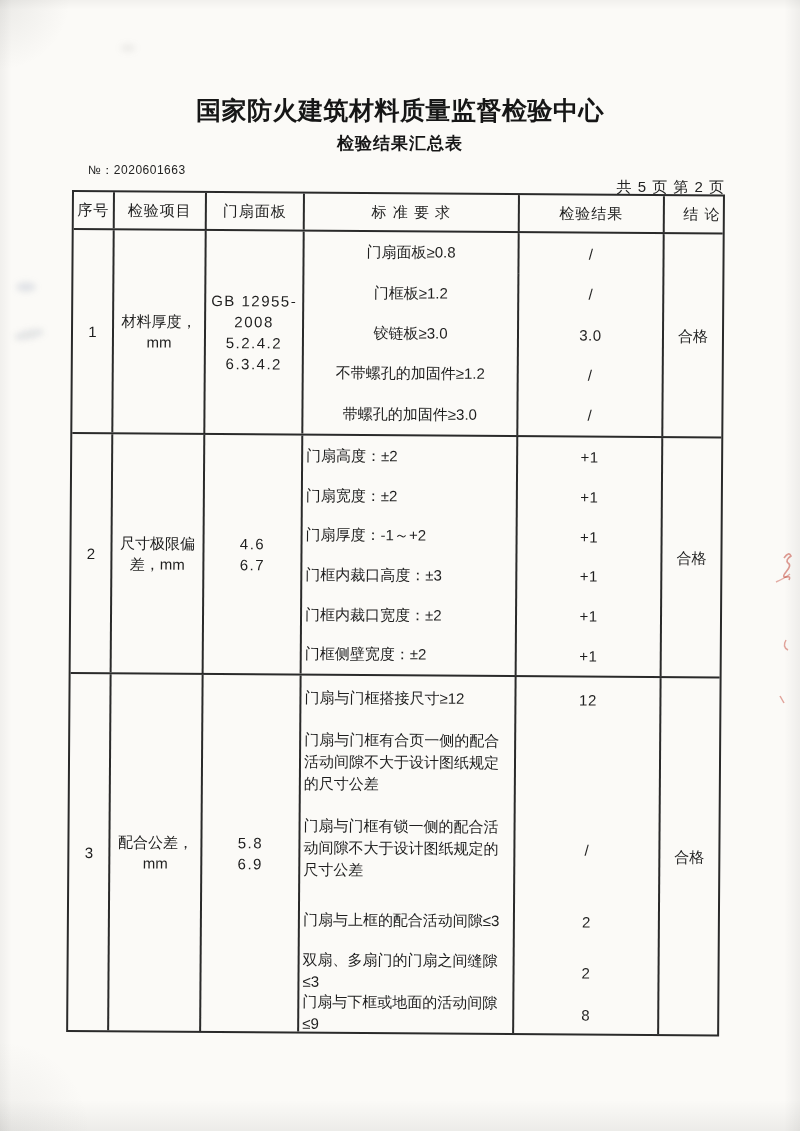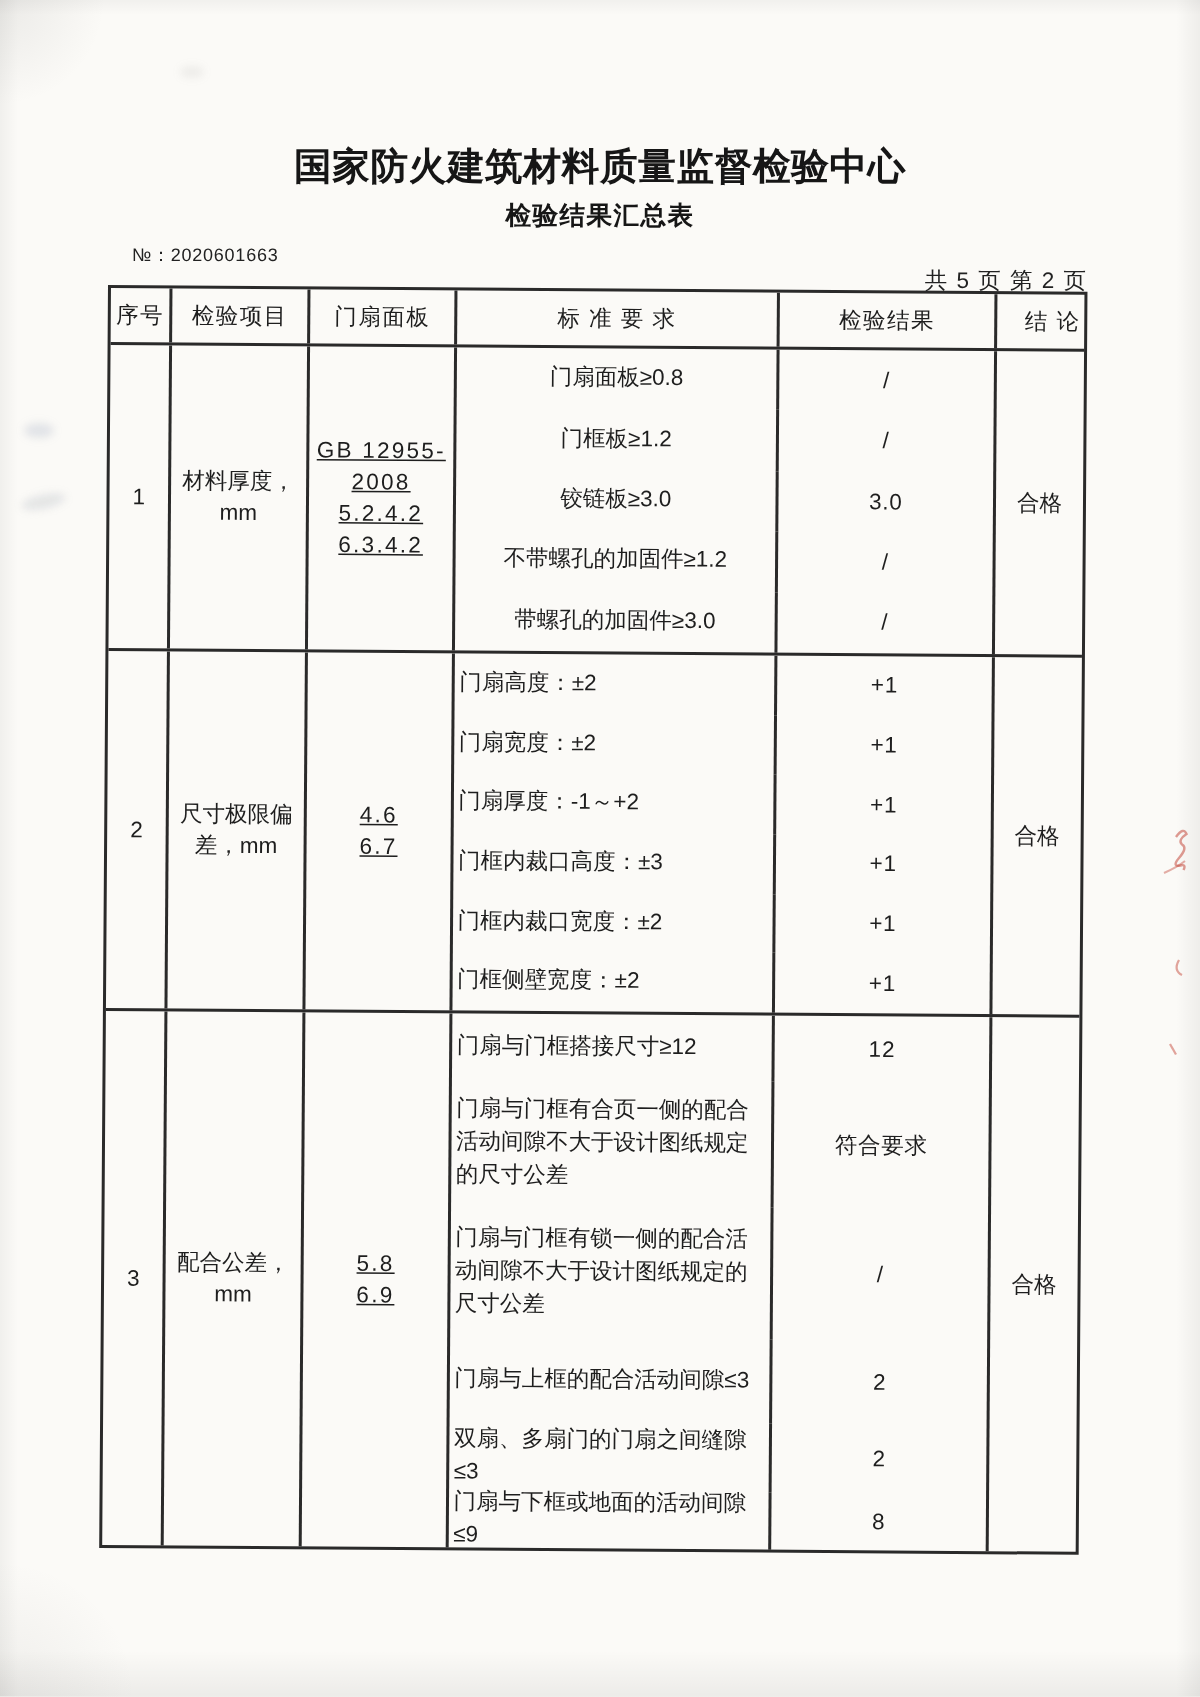--- a/index.html
+++ b/index.html
@@ -72,21 +72,21 @@
     box-sizing:border-box;
   }
   .trow:last-child{border-bottom:none;}
   .cell{
     border-right:2px solid #2a2a2a;
     box-sizing:border-box;
     display:flex;flex-direction:column;
     align-items:center;justify-content:center;
     text-align:center;line-height:21px;
   }
-  .clause-line{letter-spacing:1.5px;white-space:nowrap;text-decoration:underline;}
+  .clause-line{letter-spacing:1.5px;white-space:nowrap;}
   .mid{
     border-right:2px solid #2a2a2a;
     box-sizing:border-box;
     display:flex;flex-direction:column;
   }
   .sub{display:flex;box-sizing:border-box;}
   .sub.grow{flex:1 1 0;}
   .req{
     width:215px;box-sizing:border-box;
     border-right:2px solid #2a2a2a;
@@ -207,21 +207,20 @@
             <div class="clause-line">5.8</div>
             <div class="clause-line">6.9</div>
           </div>
           <div class="mid">
             <div class="sub" style="height: 44px;">
               <div class="req">门扇与门框搭接尺寸≥12</div>
               <div class="res">12</div>
             </div>
             <div class="sub" style="height: 84px;">
               <div class="req">门扇与门框有合页一侧的配合活动间隙不大于设计图纸规定的尺寸公差</div>
-              <div class="res">符合要求</div>
             </div>
             <div class="sub" style="height: 88px;">
               <div class="req">门扇与门框有锁一侧的配合活动间隙不大于设计图纸规定的尺寸公差</div>
               <div class="res">/</div>
             </div>
             <div class="sub" style="height: 56px;">
               <div class="req">门扇与上框的配合活动间隙≤3</div>
               <div class="res">2</div>
             </div>
             <div class="sub" style="height: 46px;">

